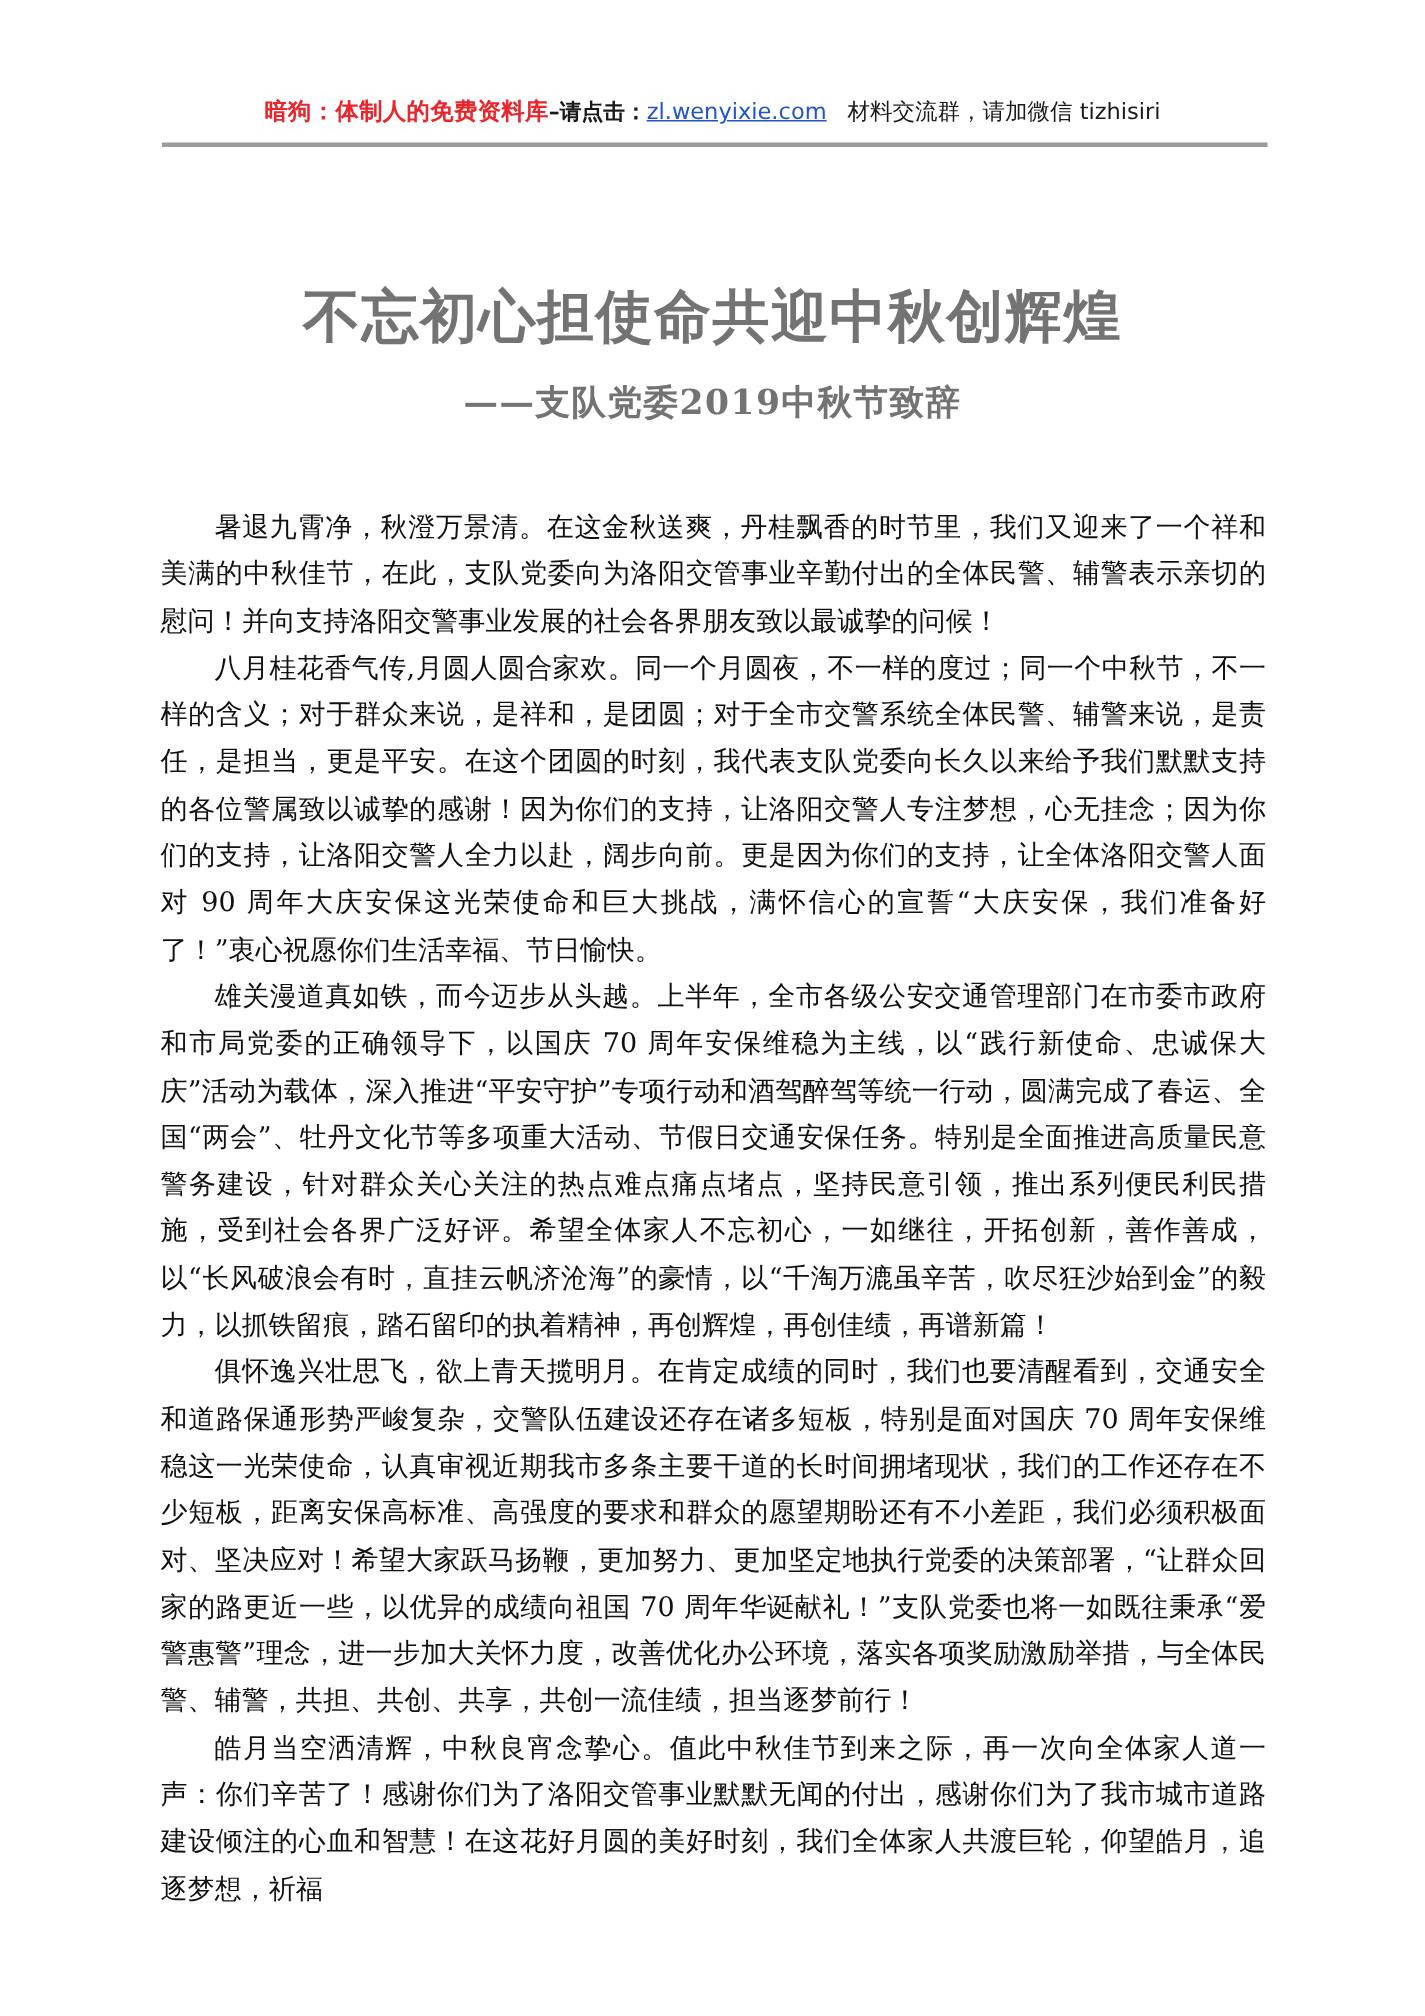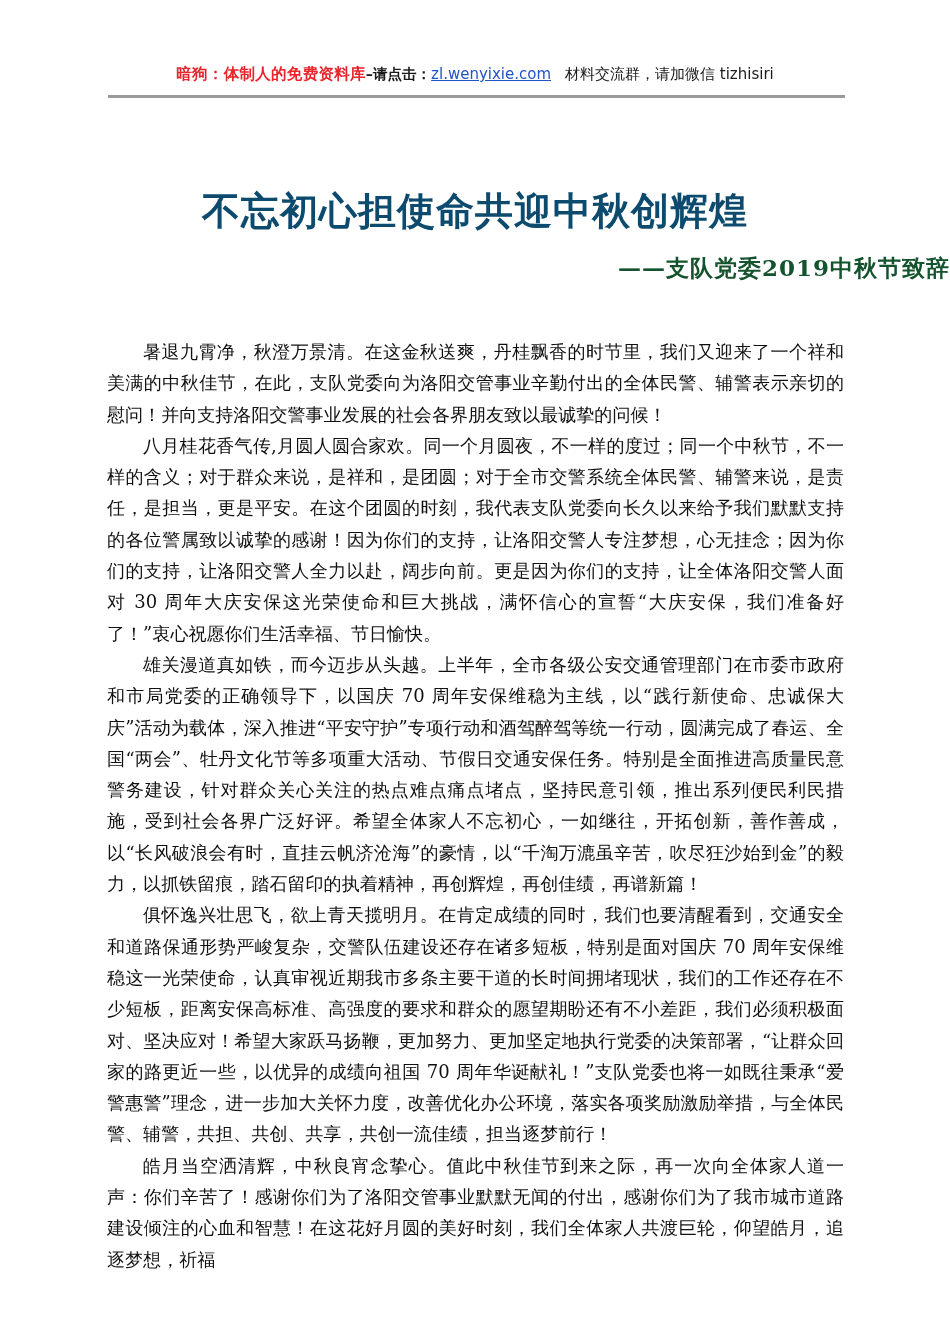--- a/index.html
+++ b/index.html
@@ -63,33 +63,33 @@
   .doc-title {
     position: absolute;
     left: 0;
     top: 186px;
     width: 950px;
     text-align: center;
     font-family: "DejaVu Serif", "Liberation Serif", serif;
     font-weight: bold;
     font-size: 38px;
     letter-spacing: 1px;
-    color: #0c4a6e;
+    color: #737373;
   }
   .doc-subtitle {
     position: absolute;
     left: 0;
     top: 253px;
     width: 950px;
-    text-align: right;
+    text-align: center;
     font-family: "DejaVu Serif", "Liberation Serif", serif;
     font-size: 23px;
     font-weight: bold;
     letter-spacing: 1px;
-    color: #14532d;
+    color: #737373;
   }
 
   
   .doc-body {
     position: absolute;
     left: 107px;
     top: 336px;
     width: 737px;
   }
   .doc-para {
@@ -110,17 +110,17 @@
 <div class="promo-banner">
   <span class="promo-red">暗狗：体制人的免费资料库</span><span class="promo-dark">–请点击：</span><a class="promo-link" href="#">zl.wenyixie.com</a><span class="promo-tail">材料交流群，请加微信 tizhisiri</span>
 </div>
 <div class="promo-rule"></div>
 
 <div class="doc-title">不忘初心担使命共迎中秋创辉煌</div>
 <div class="doc-subtitle">——支队党委2019中秋节致辞</div>
 
 <div class="doc-body">
   <p class="doc-para">暑退九霄净，秋澄万景清。在这金秋送爽，丹桂飘香的时节里，我们又迎来了一个祥和美满的中秋佳节，在此，支队党委向为洛阳交管事业辛勤付出的全体民警、辅警表示亲切的慰问！并向支持洛阳交警事业发展的社会各界朋友致以最诚挚的问候！</p>
-  <p class="doc-para">八月桂花香气传,月圆人圆合家欢。同一个月圆夜，不一样的度过；同一个中秋节，不一样的含义；对于群众来说，是祥和，是团圆；对于全市交警系统全体民警、辅警来说，是责任，是担当，更是平安。在这个团圆的时刻，我代表支队党委向长久以来给予我们默默支持的各位警属致以诚挚的感谢！因为你们的支持，让洛阳交警人专注梦想，心无挂念；因为你们的支持，让洛阳交警人全力以赴，阔步向前。更是因为你们的支持，让全体洛阳交警人面对 30 周年大庆安保这光荣使命和巨大挑战，满怀信心的宣誓“大庆安保，我们准备好了！”衷心祝愿你们生活幸福、节日愉快。</p>
+  <p class="doc-para">八月桂花香气传,月圆人圆合家欢。同一个月圆夜，不一样的度过；同一个中秋节，不一样的含义；对于群众来说，是祥和，是团圆；对于全市交警系统全体民警、辅警来说，是责任，是担当，更是平安。在这个团圆的时刻，我代表支队党委向长久以来给予我们默默支持的各位警属致以诚挚的感谢！因为你们的支持，让洛阳交警人专注梦想，心无挂念；因为你们的支持，让洛阳交警人全力以赴，阔步向前。更是因为你们的支持，让全体洛阳交警人面对 90 周年大庆安保这光荣使命和巨大挑战，满怀信心的宣誓“大庆安保，我们准备好了！”衷心祝愿你们生活幸福、节日愉快。</p>
   <p class="doc-para">雄关漫道真如铁，而今迈步从头越。上半年，全市各级公安交通管理部门在市委市政府和市局党委的正确领导下，以国庆 70 周年安保维稳为主线，以“践行新使命、忠诚保大庆”活动为载体，深入推进“平安守护”专项行动和酒驾醉驾等统一行动，圆满完成了春运、全国“两会”、牡丹文化节等多项重大活动、节假日交通安保任务。特别是全面推进高质量民意警务建设，针对群众关心关注的热点难点痛点堵点，坚持民意引领，推出系列便民利民措施，受到社会各界广泛好评。希望全体家人不忘初心，一如继往，开拓创新，善作善成，以“长风破浪会有时，直挂云帆济沧海”的豪情，以“千淘万漉虽辛苦，吹尽狂沙始到金”的毅力，以抓铁留痕，踏石留印的执着精神，再创辉煌，再创佳绩，再谱新篇！</p>
   <p class="doc-para">俱怀逸兴壮思飞，欲上青天揽明月。在肯定成绩的同时，我们也要清醒看到，交通安全和道路保通形势严峻复杂，交警队伍建设还存在诸多短板，特别是面对国庆 70 周年安保维稳这一光荣使命，认真审视近期我市多条主要干道的长时间拥堵现状，我们的工作还存在不少短板，距离安保高标准、高强度的要求和群众的愿望期盼还有不小差距，我们必须积极面对、坚决应对！希望大家跃马扬鞭，更加努力、更加坚定地执行党委的决策部署，“让群众回家的路更近一些，以优异的成绩向祖国 70 周年华诞献礼！”支队党委也将一如既往秉承“爱警惠警”理念，进一步加大关怀力度，改善优化办公环境，落实各项奖励激励举措，与全体民警、辅警，共担、共创、共享，共创一流佳绩，担当逐梦前行！</p>
   <p class="doc-para">皓月当空洒清辉，中秋良宵念挚心。值此中秋佳节到来之际，再一次向全体家人道一声：你们辛苦了！感谢你们为了洛阳交管事业默默无闻的付出，感谢你们为了我市城市道路建设倾注的心血和智慧！在这花好月圆的美好时刻，我们全体家人共渡巨轮，仰望皓月，追逐梦想，祈福</p>
 </div>
 
 </body></html>

